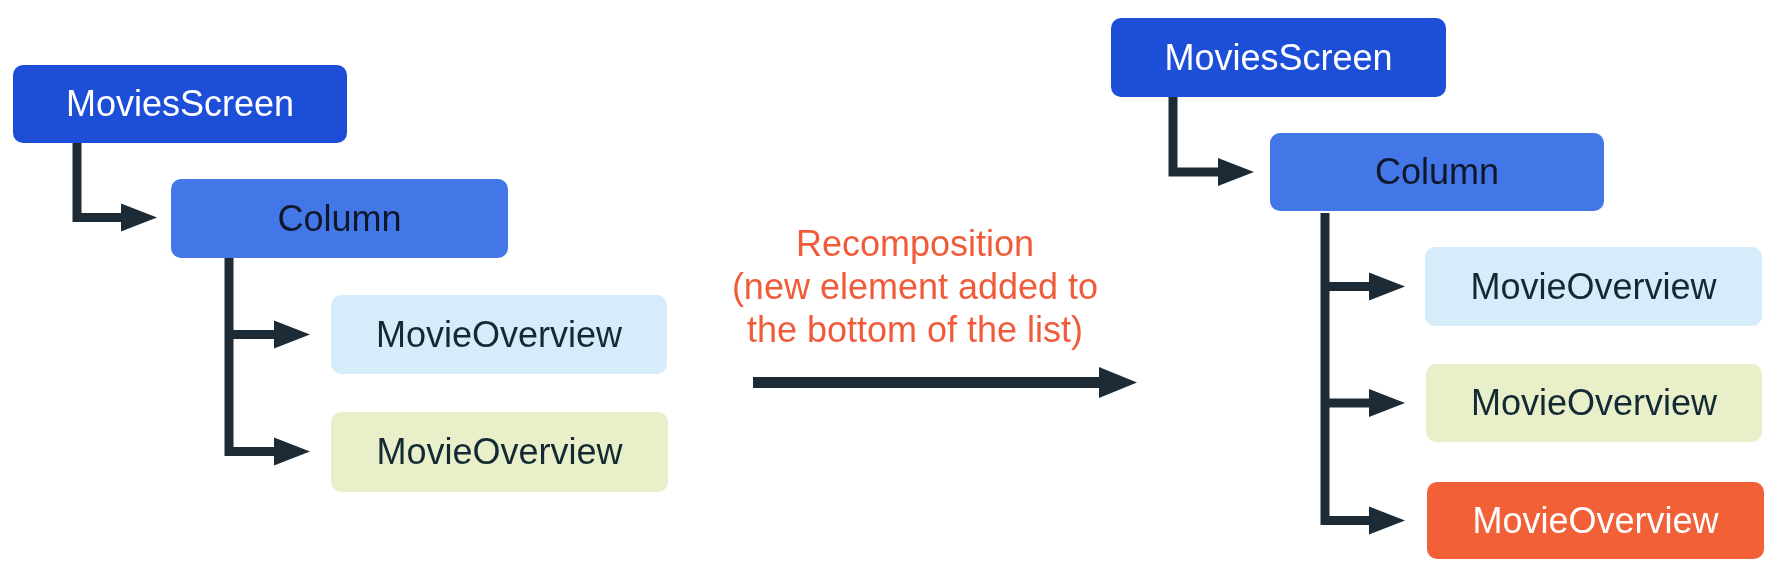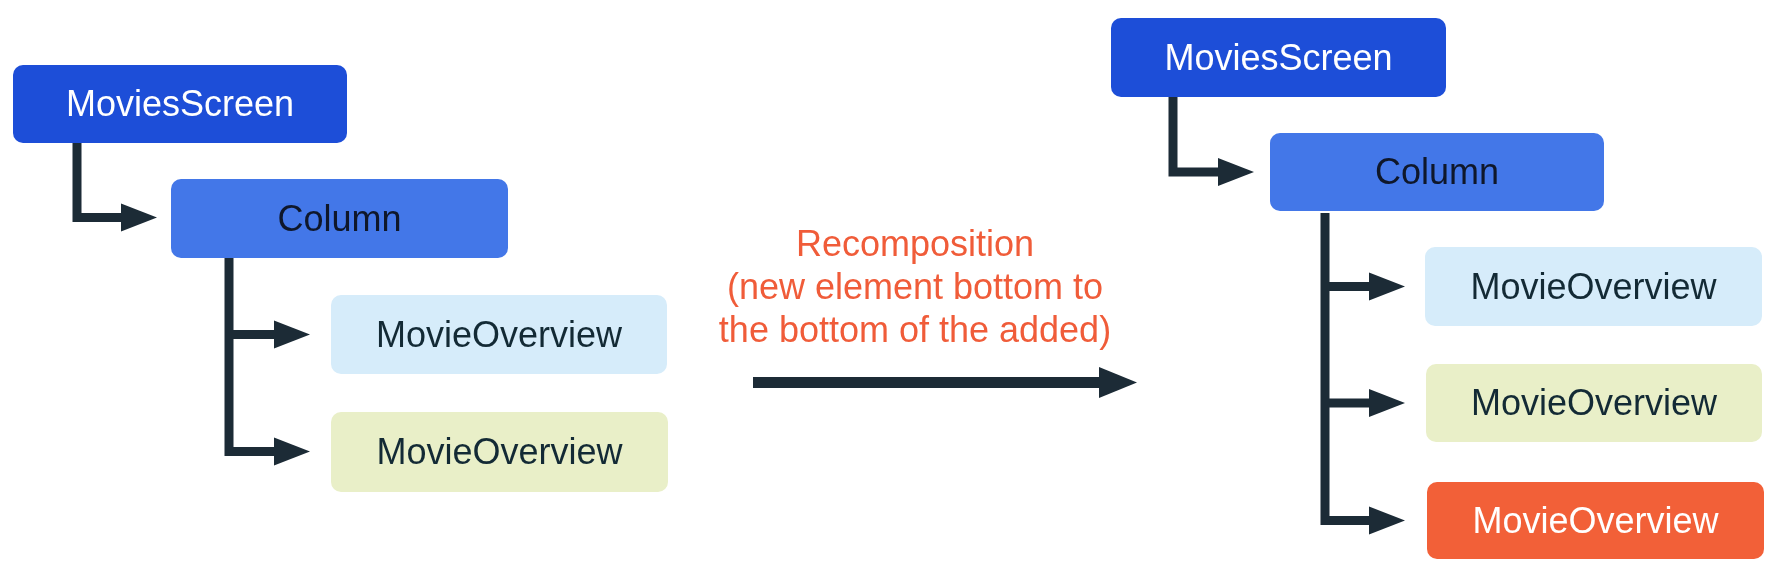--- a/index.html
+++ b/index.html
@@ -120,22 +120,22 @@
     <div class="node node--lblue b-c1">
       <span>MovieOverview</span>
     </div>
     <div class="node node--cream b-c2">
       <span>MovieOverview</span>
     </div>
   </div>
 
   <div class="annotation">
     <div>Recomposition</div>
-    <div>(new element bottom to</div>
-    <div>the bottom of the added)</div>
+    <div>(new element added to</div>
+    <div>the bottom of the list)</div>
   </div>
 
   <div>
     <div class="node node--green a-root">
       <span>MoviesScreen</span>
     </div>
     <div class="node node--blue a-col">
       <span>Column</span>
     </div>
     <div class="node node--lblue a-c1">

